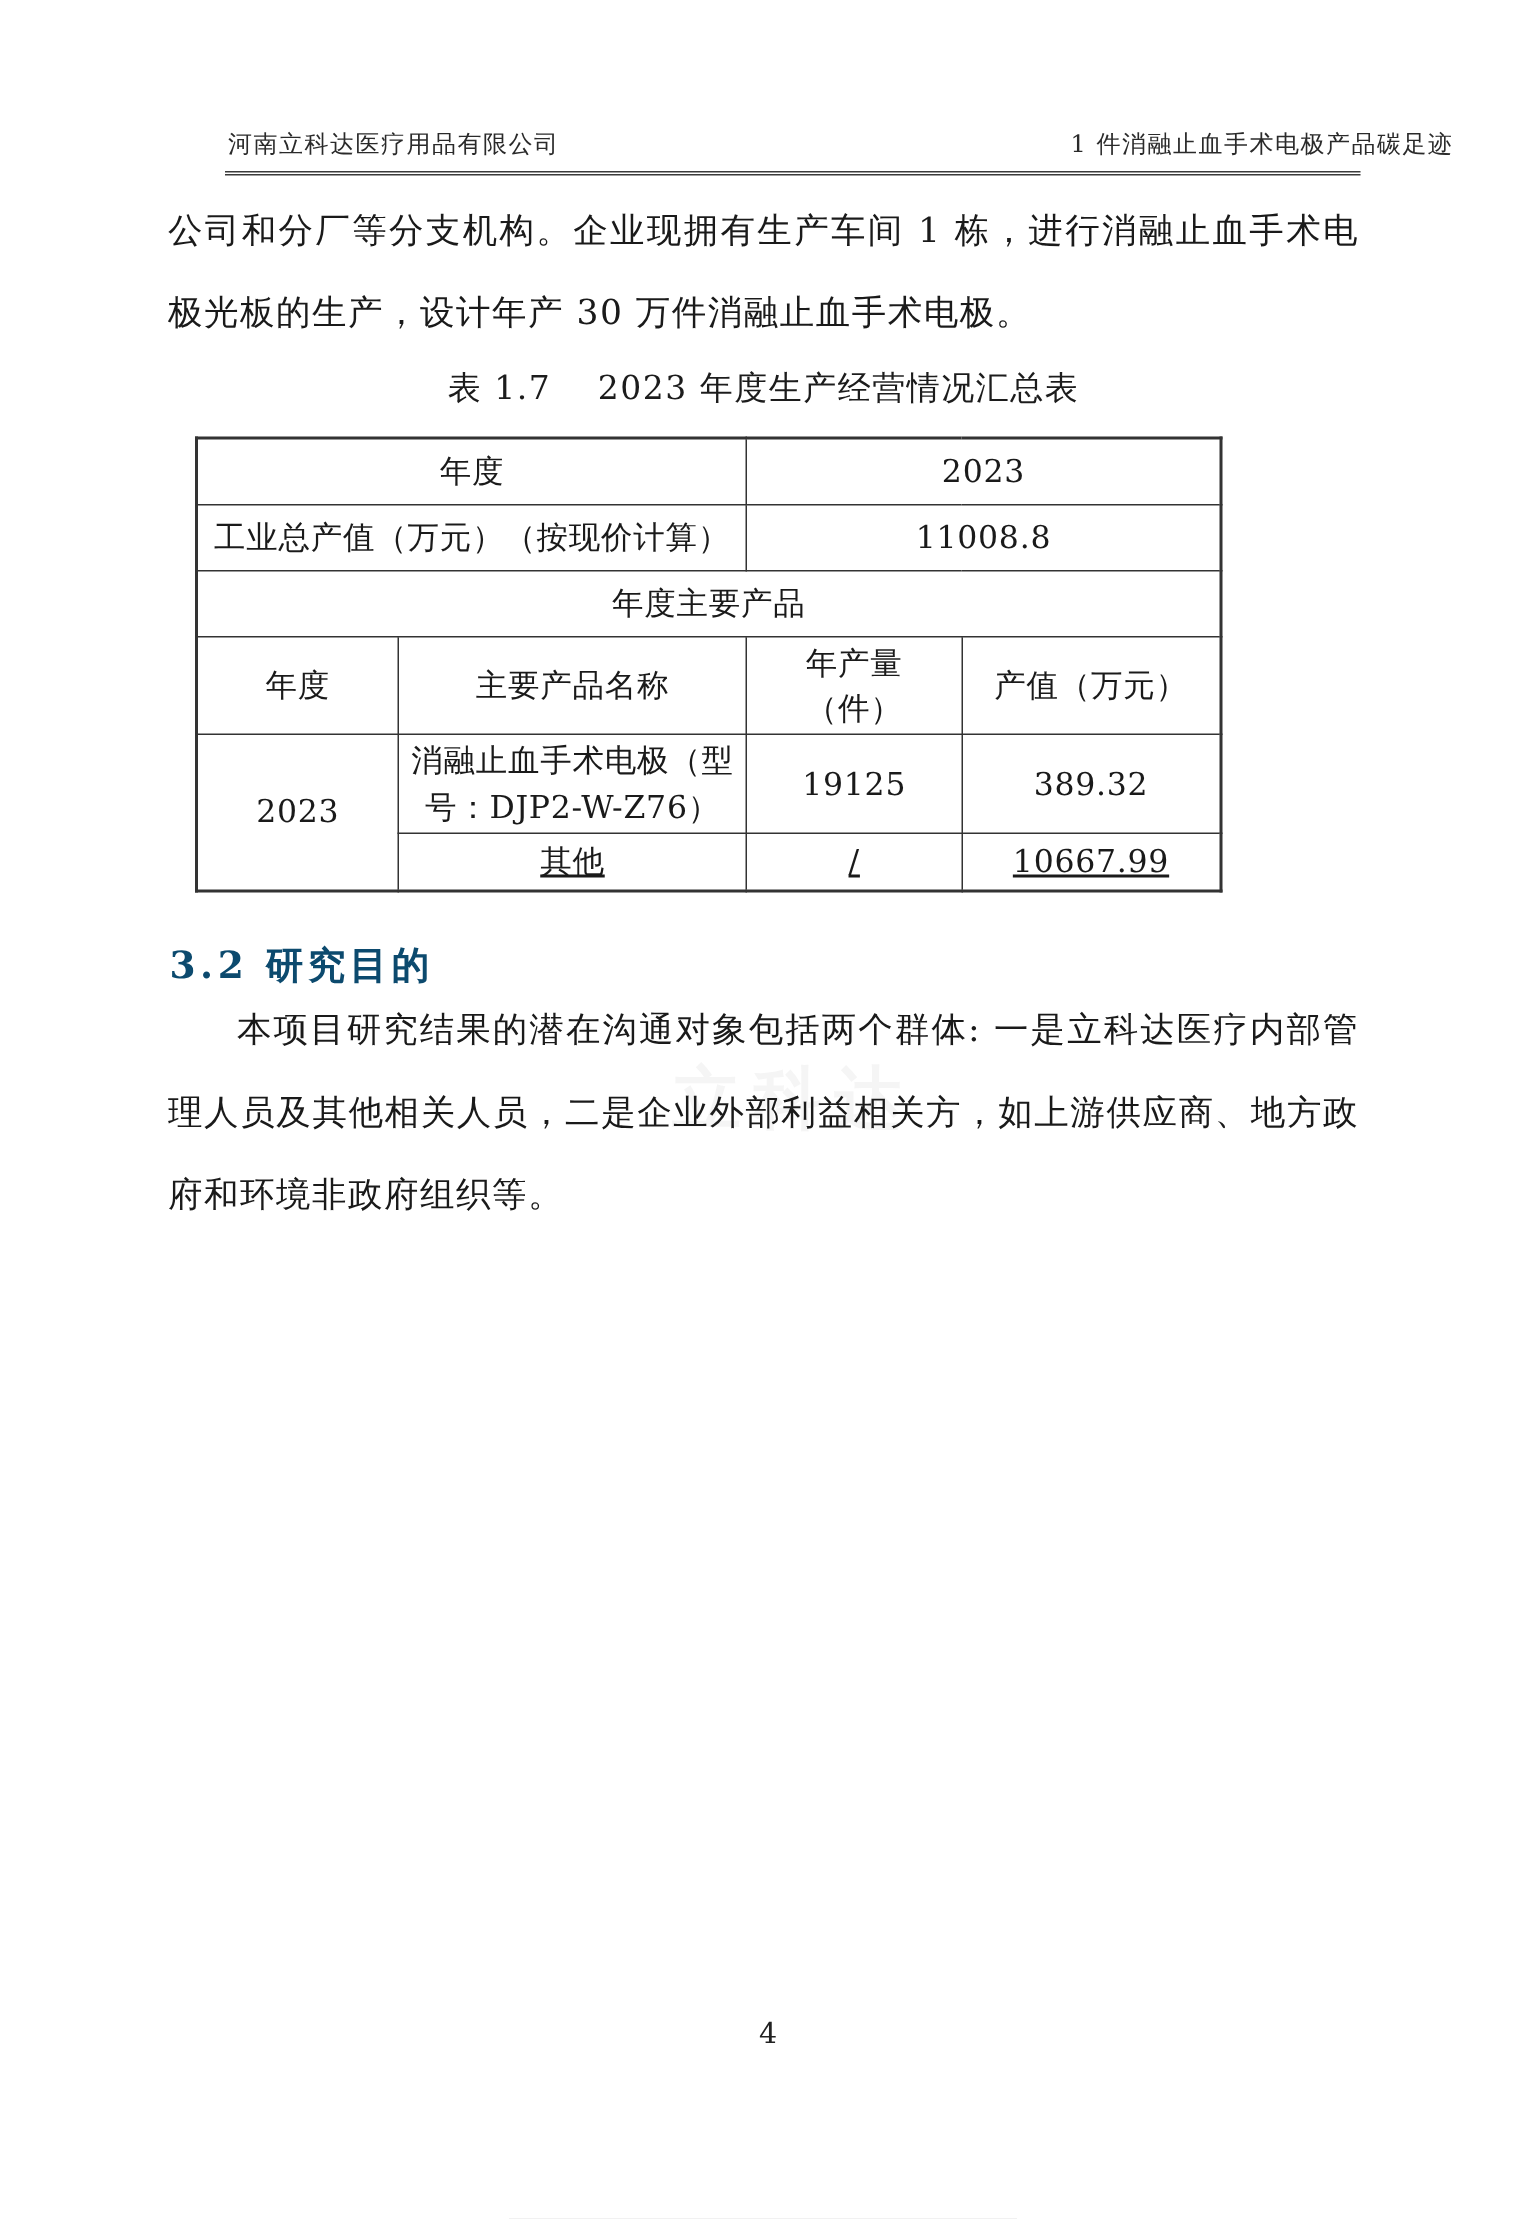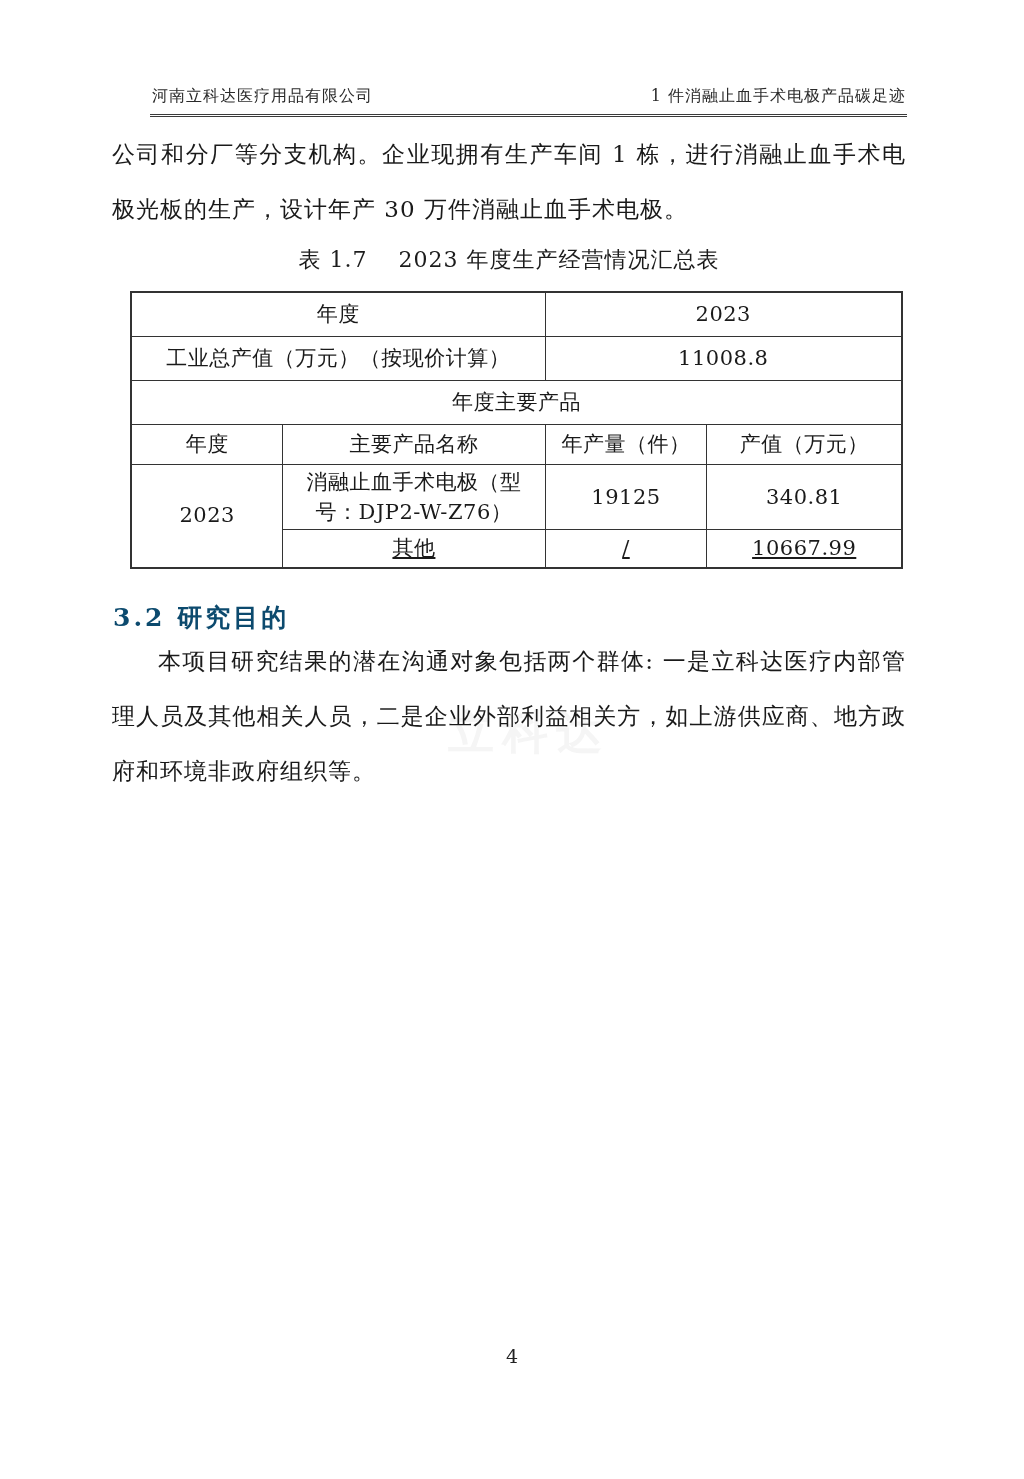--- a/index.html
+++ b/index.html
@@ -8,21 +8,21 @@
     position: relative;
     width: 1024px;
     height: 1479px;
     margin: 0 auto;
     background: #ffffff;
     font-family: "DejaVu Serif", "Liberation Serif", serif;
     color: #1c1c1c;
     overflow: hidden;
   }
   .header {
-    padding: 86px 118px 0 152px;
+    padding: 86px 55px 0 152px;
     display: flex;
     justify-content: space-between;
     align-items: center;
     font-size: 16px;
     color: #2a2a2a;
     letter-spacing: 1px;
   }
   .header-rule {
     margin: 7px 117px 0 150px;
     height: 3px;
@@ -42,21 +42,21 @@
   .content p.indent { text-indent: 2em; }
   .table-caption {
     margin-top: 7px;
     text-align: center;
     font-size: 22px;
     letter-spacing: 1px;
     line-height: 32px;
   }
   table.summary {
     margin: 15px 0 0 18px;
-    width: 773px;
+    width: 685px;
     border-collapse: collapse;
     border: 2px solid #333;
     font-size: 21px;
     color: #1a1a1a;
   }
   table.summary td {
     border: 1px solid #333;
     text-align: center;
     vertical-align: middle;
     padding: 2px 8px;
@@ -138,21 +138,21 @@
         <tr class="r4">
           <td>年度</td>
           <td>主要产品名称</td>
           <td>年产量（件）</td>
           <td>产值（万元）</td>
         </tr>
         <tr class="r5">
           <td rowspan="2">2023</td>
           <td>消融止血手术电极（型号：DJP2-W-Z76）</td>
           <td>19125</td>
-          <td>340.81</td>
+          <td>389.32</td>
         </tr>
         <tr class="r6">
           <td>其他</td>
           <td>/</td>
           <td>10667.99</td>
         </tr>
       </tbody>
     </table>
 
     <h2 class="section-heading">3.2 研究目的</h2>

